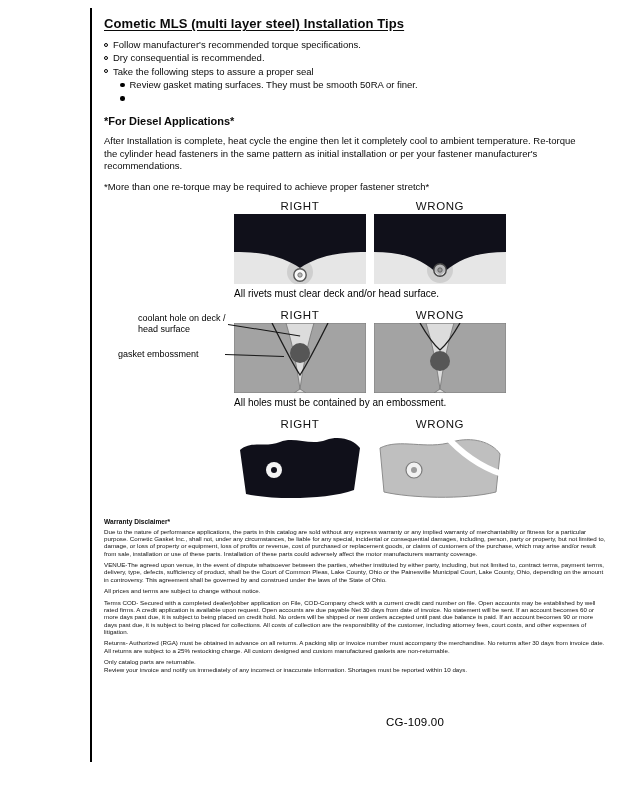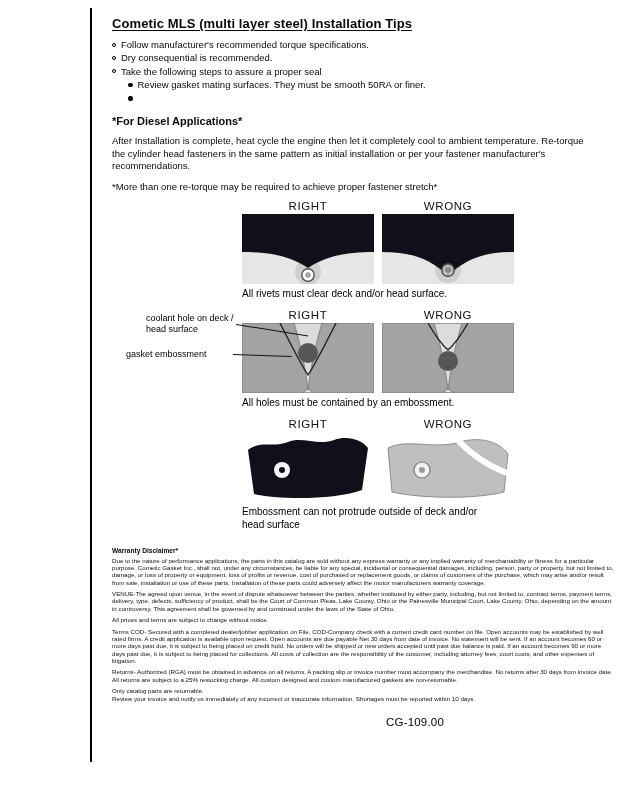--- a/index.html
+++ b/index.html
@@ -6,21 +6,21 @@
   html,body { width:618px; height:800px; }
   body {
     background:#ffffff;
     font-family:"Liberation Sans", sans-serif;
     color:#0a0a0a;
     position:relative;
     overflow:hidden;
   }
   .page { position:absolute; inset:0; background:#ffffff; }
   .left-rule { position:absolute; left:90px; top:8px; width:1.5px; height:754px; background:#000; }
-  .content { position:absolute; left:112px; top:16px; width:504px; }
+  .content { position:absolute; left:104px; top:16px; width:504px; }
 
   .title { font-size:13px; font-weight:bold; text-decoration:underline; text-underline-offset:2px; margin-bottom:9px; letter-spacing:0.1px; }
 
   .bullet-row { display:flex; align-items:flex-start; margin-bottom:3px; font-size:9.5px; line-height:1.1; }
   .bullet-row.sub { margin-left:16px; }
   .marker-o { width:4px; height:4px; border:1px solid #000; border-radius:50%; margin:2.5px 5px 0 0; flex:none; }
   .marker-f { width:4.5px; height:4.5px; background:#000; border-radius:50%; margin:2.5px 5px 0 0; flex:none; }
 
   .diesel-heading { font-size:11px; font-weight:bold; margin:14px 0 8px; }
   .para { font-size:9.5px; line-height:1.35; margin-bottom:8px; width:472px; }
@@ -144,21 +144,20 @@
           <circle cx="40" cy="38" r="8" fill="#f4f4f4"></circle>
           <circle cx="40" cy="38" r="3" fill="#10101a"></circle>
         </svg>
         <svg class="panel" viewBox="0 0 132 70" xmlns="http://www.w3.org/2000/svg">
           <path d="M6,16 C26,6 52,18 78,10 C98,4 118,10 126,22 L122,60 C90,68 36,66 10,60 Z" fill="#bfbfbf" stroke="#8d8d8d"></path>
           <path d="M70,2 C86,20 104,34 128,42" fill="none" stroke="#ffffff" stroke-width="6"></path>
           <circle cx="40" cy="38" r="8" fill="#f2f2f2" stroke="#7c7c7c" stroke-width="1.2"></circle>
           <circle cx="40" cy="38" r="3" fill="#9c9c9c"></circle>
         </svg>
       </div>
-      <div class="caption wide">Embossment can not protrude outside of deck and/or head surface</div>
 
     </div>
 
     <div class="warranty">
       <div class="w-head">Warranty Disclaimer*</div>
       <p class="w-para">Due to the nature of performance applications, the parts in this catalog are sold without any express warranty or any implied warranty of merchantability or fitness for a particular purpose.  Cometic Gasket Inc., shall not, under any circumstances, be liable for any special, incidental or consequential damages, including, person, party or property, but not limited to, damage, or loss of property or equipment, loss of profits or revenue, cost of purchased or replacement goods, or claims of customers of the purchase, which may arise and/or result from sale, installation or use of these parts.  Installation of these parts could adversely affect the motor manufacturers warranty coverage.</p>
       <p class="w-para">VENUE-The agreed upon venue, in the event of dispute whatsoever between the parties, whether instituted by either party, including, but not limited to, contract terms, payment terms, delivery, type, defects, sufficiency of product, shall be the Court of Common Pleas, Lake County, Ohio or the Painesville Municipal Court, Lake County, Ohio, depending on the amount in controversy. This agreement shall be governed by and construed under the laws of the State of Ohio.</p>
       <p class="w-para">All prices and terms are subject to change without notice.</p>
       <p class="w-para">Terms COD- Secured with a completed dealer/jobber application on File, COD-Company check with a current credit card number on file.  Open accounts may be established by well rated firms.  A credit application is available upon request.  Open accounts are due payable Net 30 days from date of invoice.  No statement will be sent.  If an account becomes 60 or more days past due, it is subject to being placed on credit hold.  No orders will be shipped or new orders accepted until past due balance is paid.  If an account becomes 90 or more days past due, it is subject to being placed for collections.  All costs of collection are the responsibility of the customer, including attorney fees, court costs, and other expenses of litigation.</p>
       <p class="w-para">Returns- Authorized (RGA) must be obtained in advance on all returns.  A packing slip or invoice number must accompany the merchandise.  No returns after 30 days from invoice date.  All returns are subject to a 25% restocking charge.  All custom designed and custom manufactured gaskets are non-returnable.</p>

